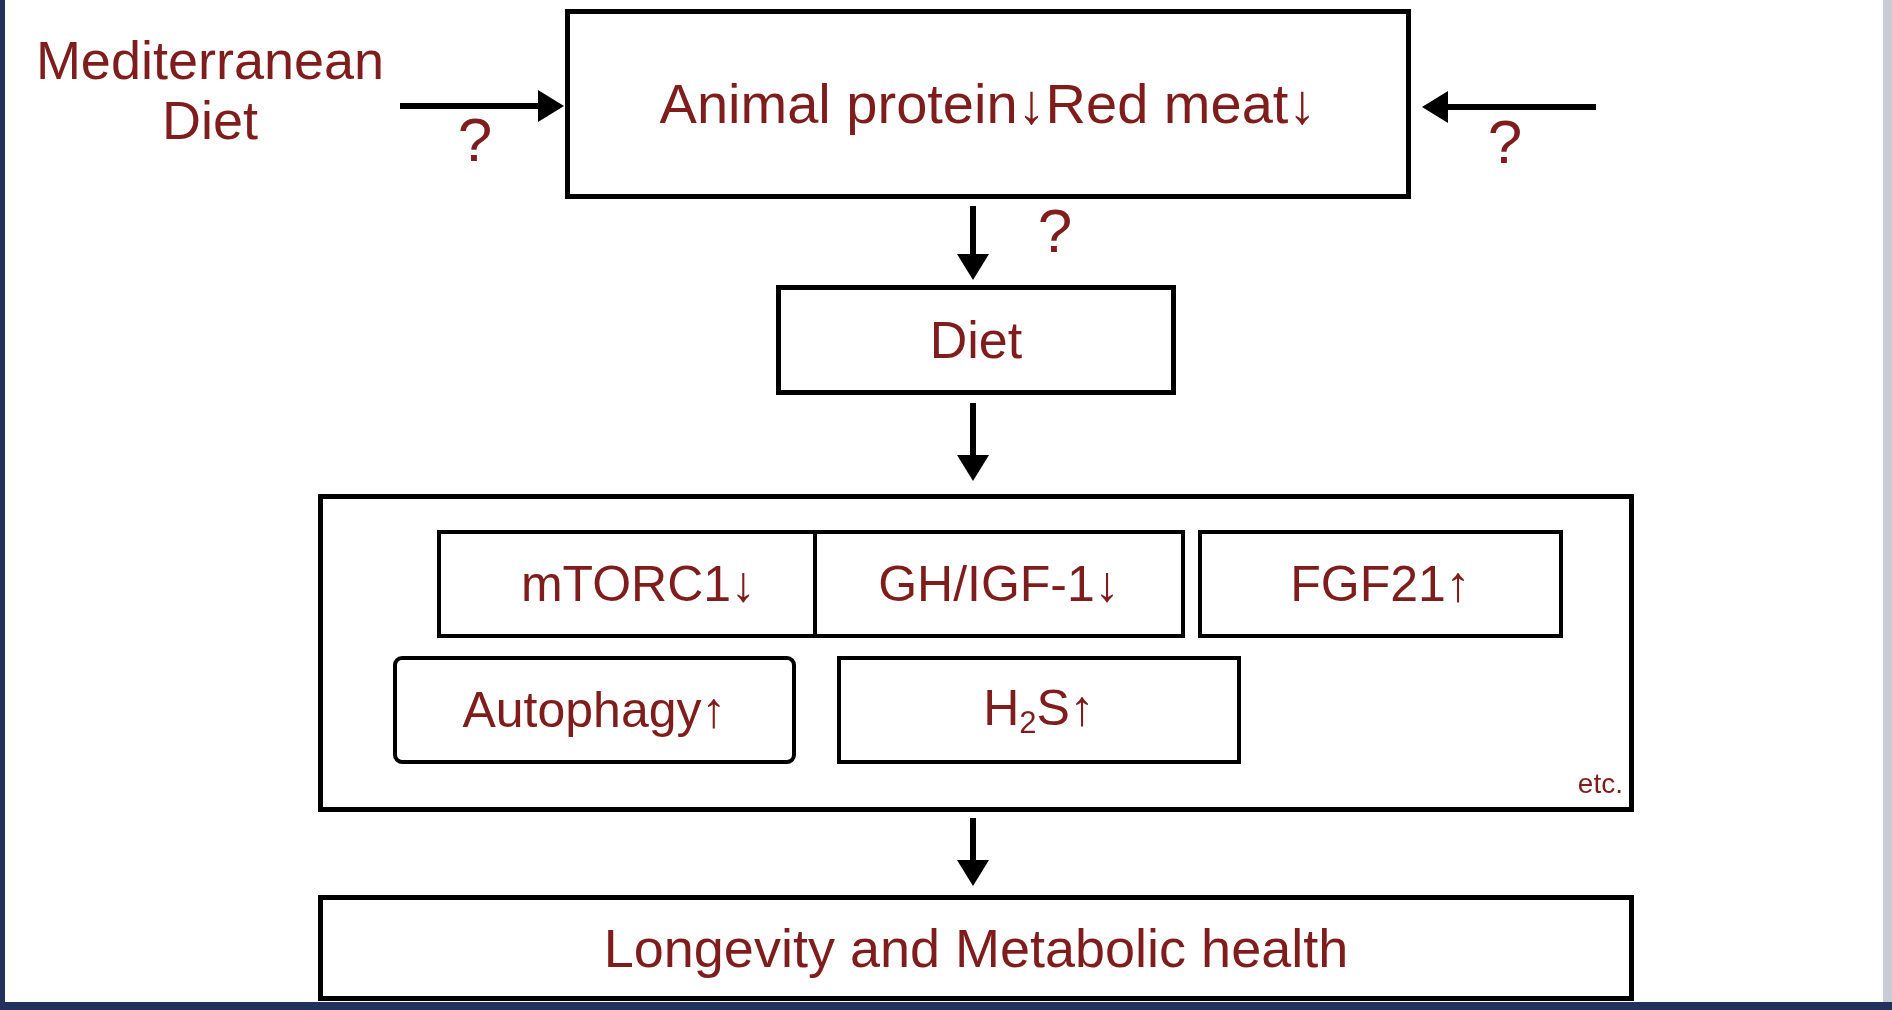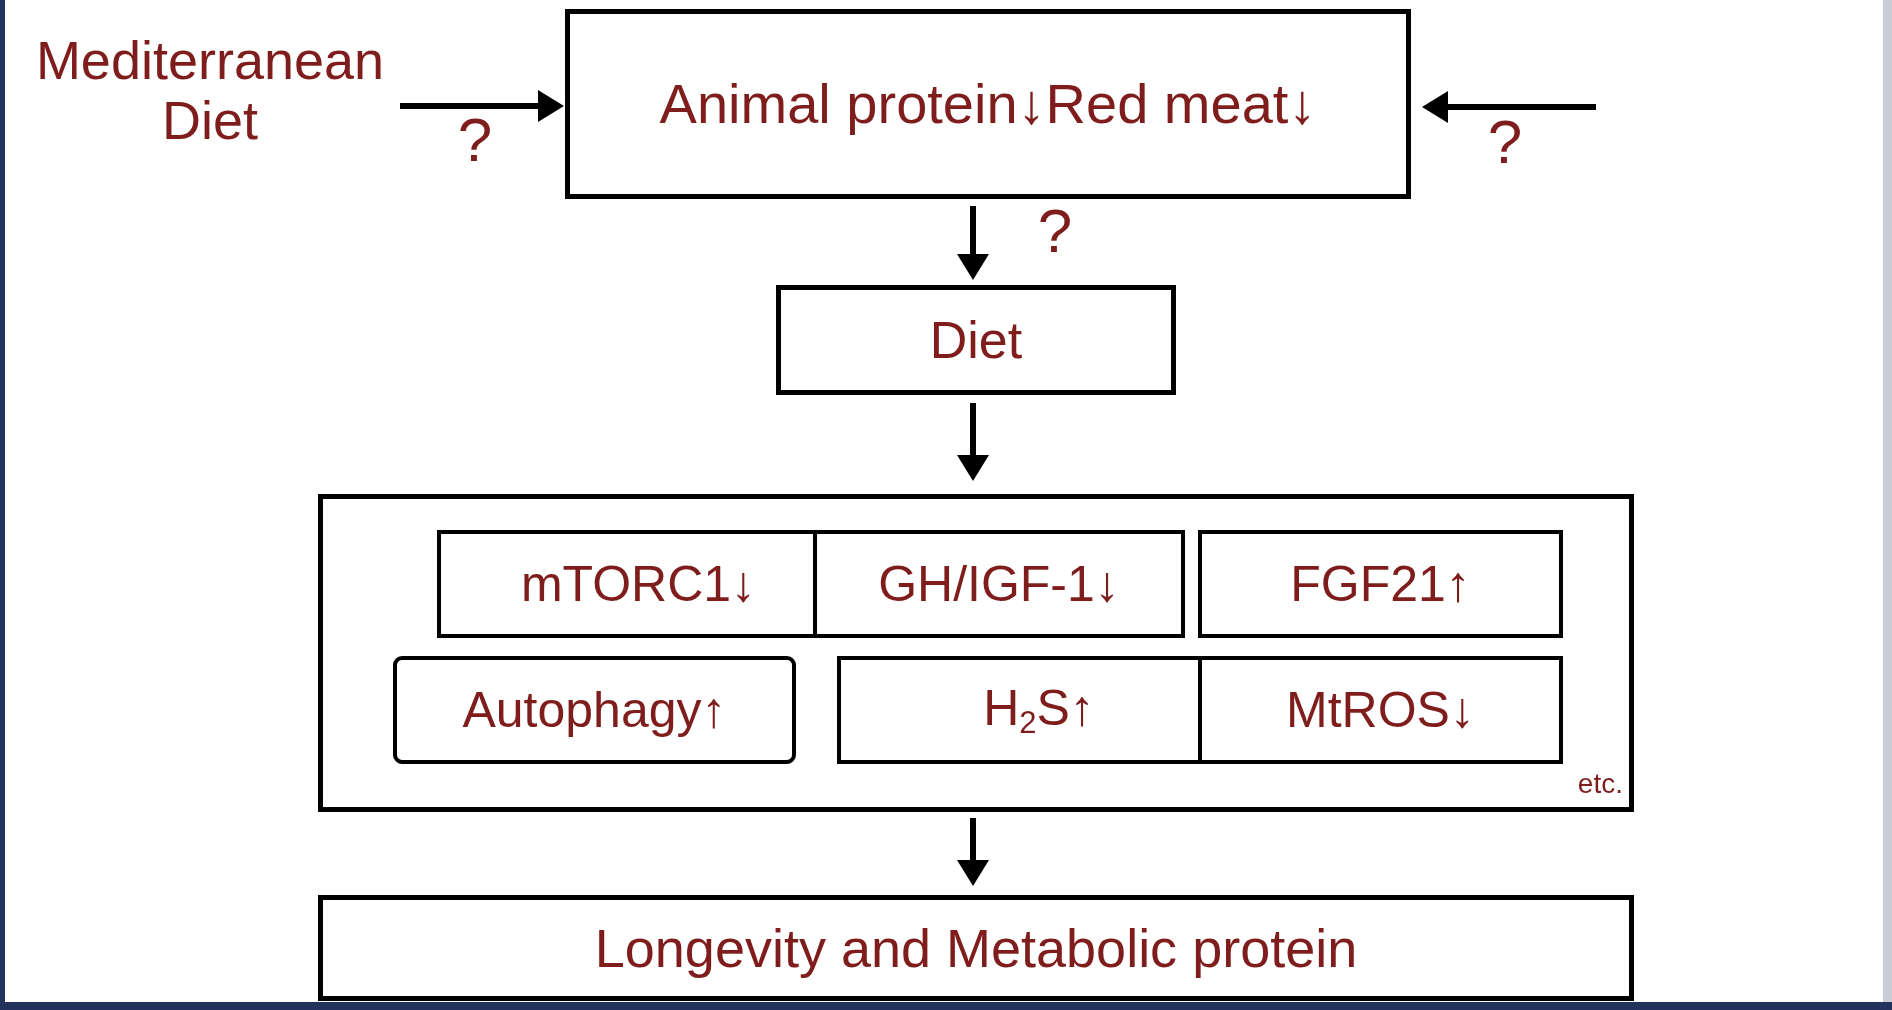--- a/index.html
+++ b/index.html
@@ -155,27 +155,24 @@
     </div>
 
     <div class="box box-inner t-cell" style="left:70px; top:157px; width:403px; height:108px;border-radius:9px;">
       <span>Autophagy↑</span>
     </div>
 
     <div class="box box-inner t-cell" style="left:514px; top:157px; width:404px; height:108px;">
       <span>H<sub>2</sub>S↑</span>
     </div>
 
-    <div class="box box-inner t-cell" style="left:875px; top:157px; width:365px; height:108px;">
-      <span>MtROS↓</span>
-    </div>
 
     <div class="label t-etc" style="right:6px; bottom:6px; width:110px; height:34px; justify-content:flex-end;">etc.</div>
   </div>
 
   <div class="arrow-v" style="left:970px; top:818px; height:48px;"></div>
   <div class="head-down" style="left:957px; top:860px;"></div>
 
   <div class="box t-bottom" style="left:318px; top:895px; width:1316px; height:106px;">
-    <span>Longevity and Metabolic protein</span>
+    <span>Longevity and Metabolic health</span>
   </div>
 
 </div>
 
 </body></html>

